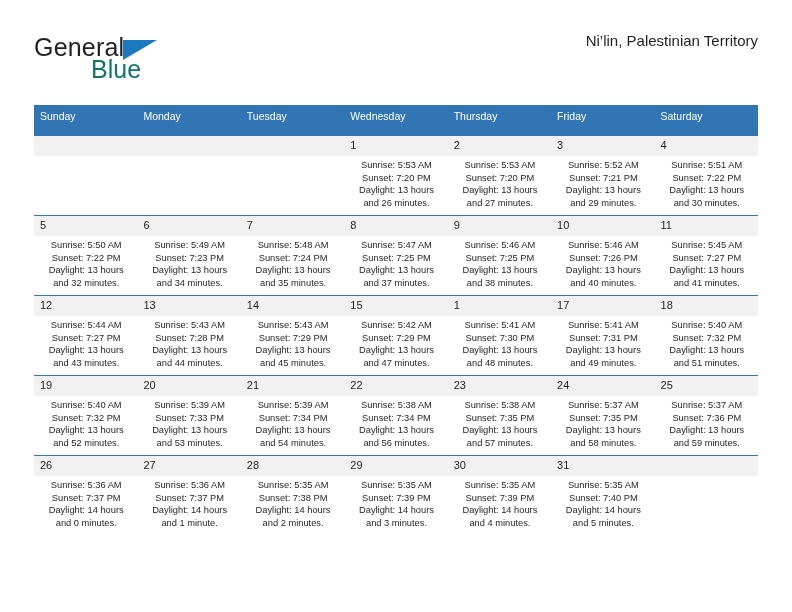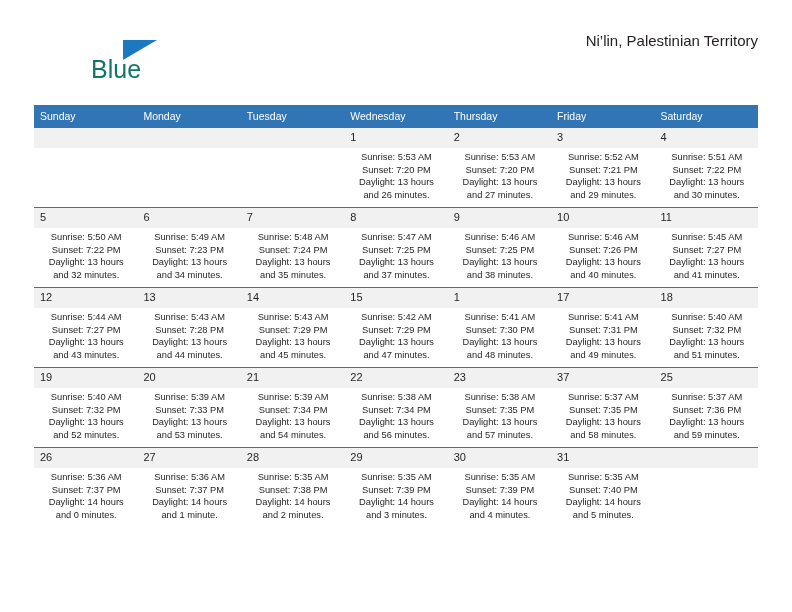--- a/index.html
+++ b/index.html
@@ -90,21 +90,21 @@
     width: 724px;
     border-collapse: collapse;
     table-layout: fixed;
   }
   .calendar th {
     background: #3275b5;
     color: #ffffff;
     font-size: 10.5px;
     font-weight: normal;
     text-align: left;
-    padding: 5px 0 5px 6px;
+    padding: 5px 0 13px 6px;
     height: 11px;
     border: none;
   }
   .calendar td {
     vertical-align: top;
     padding: 0;
     border-top: 1px solid #3275b5;
     height: 79px;
     width: 103.4px;
     background: #ffffff;
@@ -136,20 +136,21 @@
   }
 </style>
 </head>
 <body>
 
 <div class="page">
 
   <div class="top">
 
     <div class="logo">
+      <span class="logo-general">General</span>
       <span class="logo-tri"></span>
       <span class="logo-blue">Blue</span>
     </div>
 
     <div class="title-wrap">
       <div class="cal-subtitle">Ni’lin, Palestinian Territory</div>
     </div>
 
   </div>
 
@@ -383,21 +384,21 @@
           <td>
             <div class="daynum">23</div>
             <div class="info">
               <div>Sunrise: 5:38 AM</div>
               <div>Sunset: 7:35 PM</div>
               <div>Daylight: 13 hours</div>
               <div>and 57 minutes.</div>
             </div>
           </td>
           <td>
-            <div class="daynum">37</div>
+            <div class="daynum">24</div>
             <div class="info">
               <div>Sunrise: 5:37 AM</div>
               <div>Sunset: 7:35 PM</div>
               <div>Daylight: 13 hours</div>
               <div>and 58 minutes.</div>
             </div>
           </td>
           <td>
             <div class="daynum">25</div>
             <div class="info">

